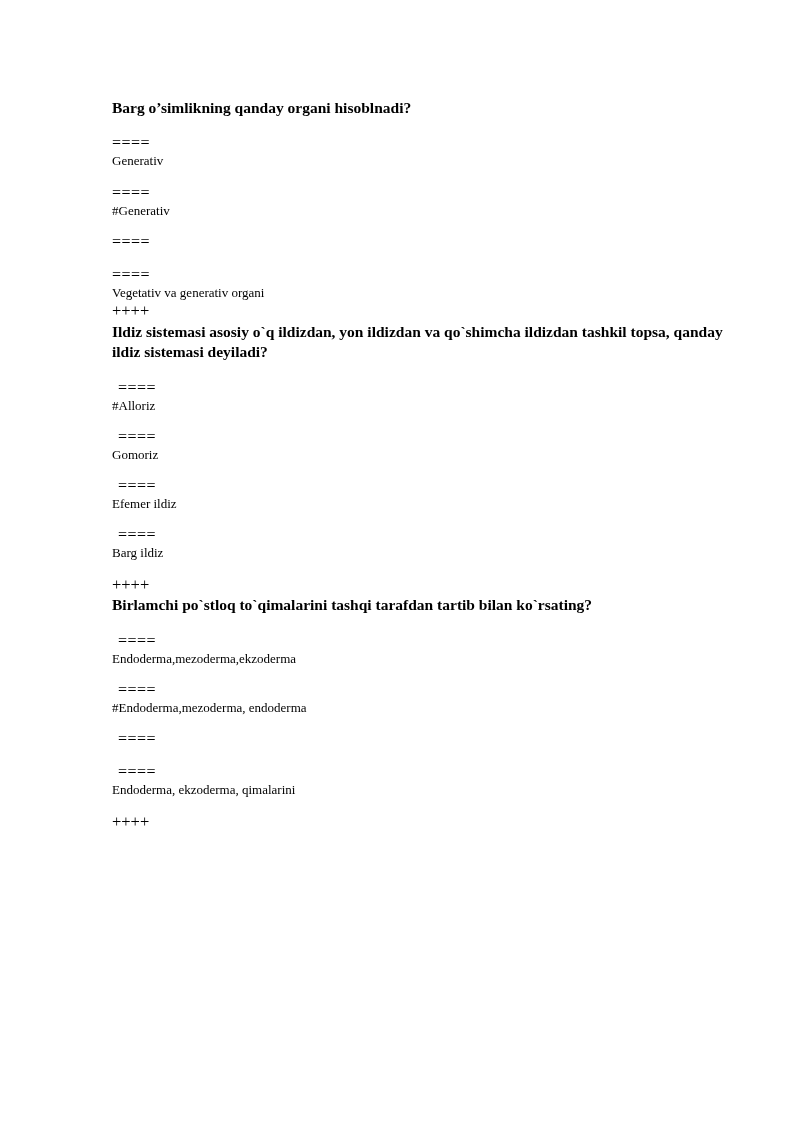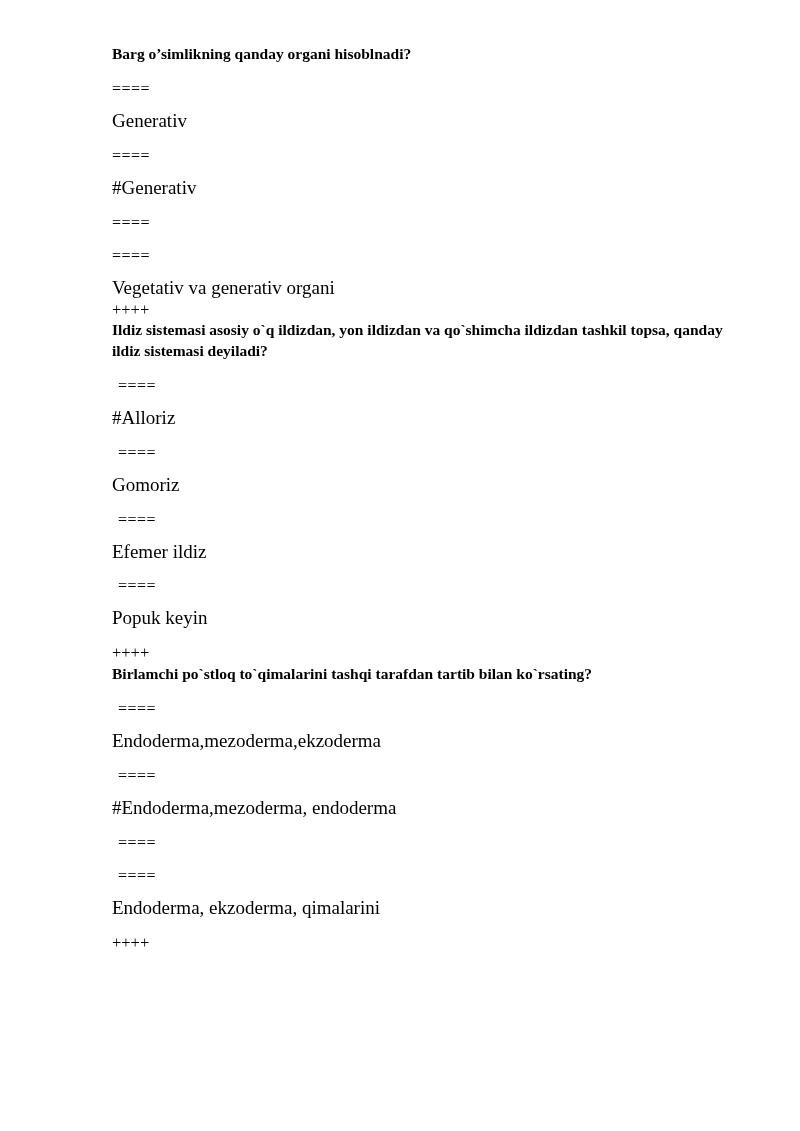--- a/index.html
+++ b/index.html
@@ -11,21 +11,21 @@
     width: 800px;
     height: 1131px;
     font-family: "Liberation Serif", serif;
     color: #000000;
   }
   .page {
     position: relative;
     width: 800px;
     height: 1131px;
     box-sizing: border-box;
-    padding: 44px 72px 40px 112px;
+    padding: 98px 72px 40px 112px;
     background: #ffffff;
   }
   .doc {
     width: 100%;
   }
   p {
     margin: 0;
   }
   .q {
     font-weight: bold;
@@ -33,23 +33,22 @@
     line-height: 1.32;
     margin-bottom: 2px;
   }
   .sep {
     font-size: 16px;
     line-height: 1.25;
     letter-spacing: 0.5px;
     font-family: "Liberation Serif", serif;
   }
   .opt {
-    font-size: 19px;
+    font-size: 13px;
     line-height: 1.25;
-    margin-top: 10px;
   }
   .indent {
     padding-left: 6px;
   }
   .plus {
     font-size: 16.5px;
     line-height: 1.25;
   }
   .spacer-md {
     height: 13px;
@@ -80,21 +79,21 @@
     <p class="sep indent">====</p>
     <p class="opt">#Alloriz</p>
     <div class="spacer-md"></div>
     <p class="sep indent">====</p>
     <p class="opt">Gomoriz</p>
     <div class="spacer-md"></div>
     <p class="sep indent">====</p>
     <p class="opt">Efemer ildiz</p>
     <div class="spacer-md"></div>
     <p class="sep indent">====</p>
-    <p class="opt">Popuk keyin</p>
+    <p class="opt">Barg ildiz</p>
     <div class="spacer-md"></div>
     <p class="plus">++++</p>
 
     <p class="q">Birlamchi po`stloq to`qimalarini tashqi tarafdan tartib bilan ko`rsating?</p>
     <div class="spacer-md"></div>
     <p class="sep indent">====</p>
     <p class="opt">Endoderma,mezoderma,ekzoderma</p>
     <div class="spacer-md"></div>
     <p class="sep indent">====</p>
     <p class="opt">#Endoderma,mezoderma, endoderma</p>

